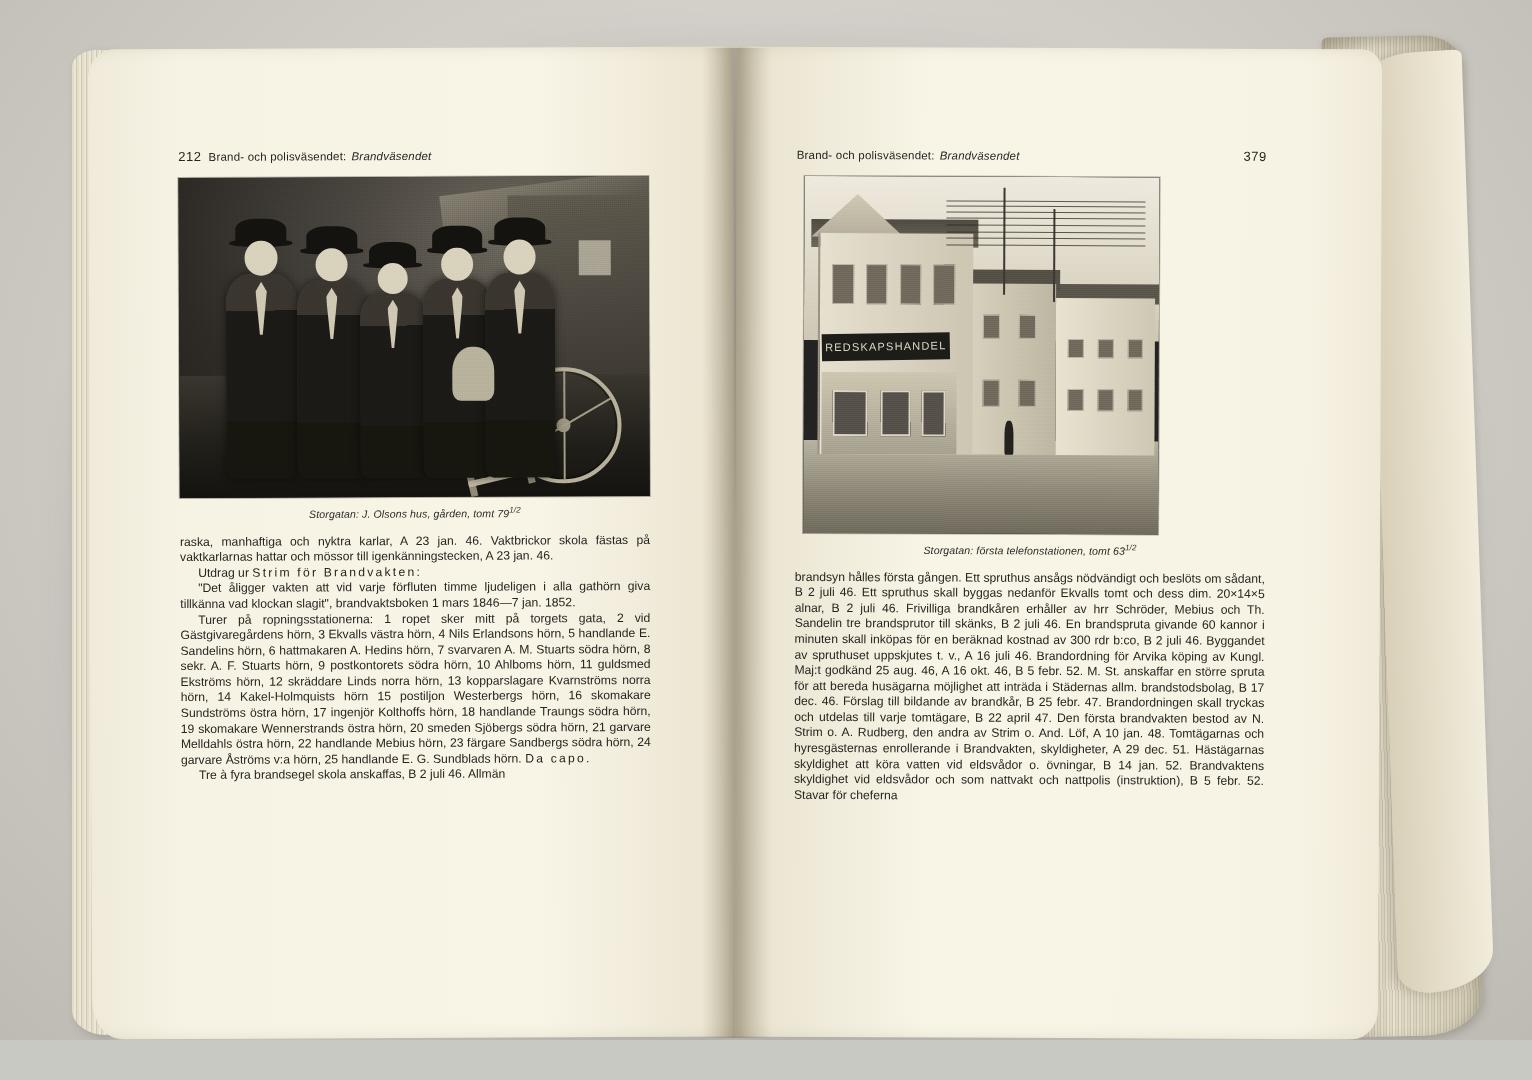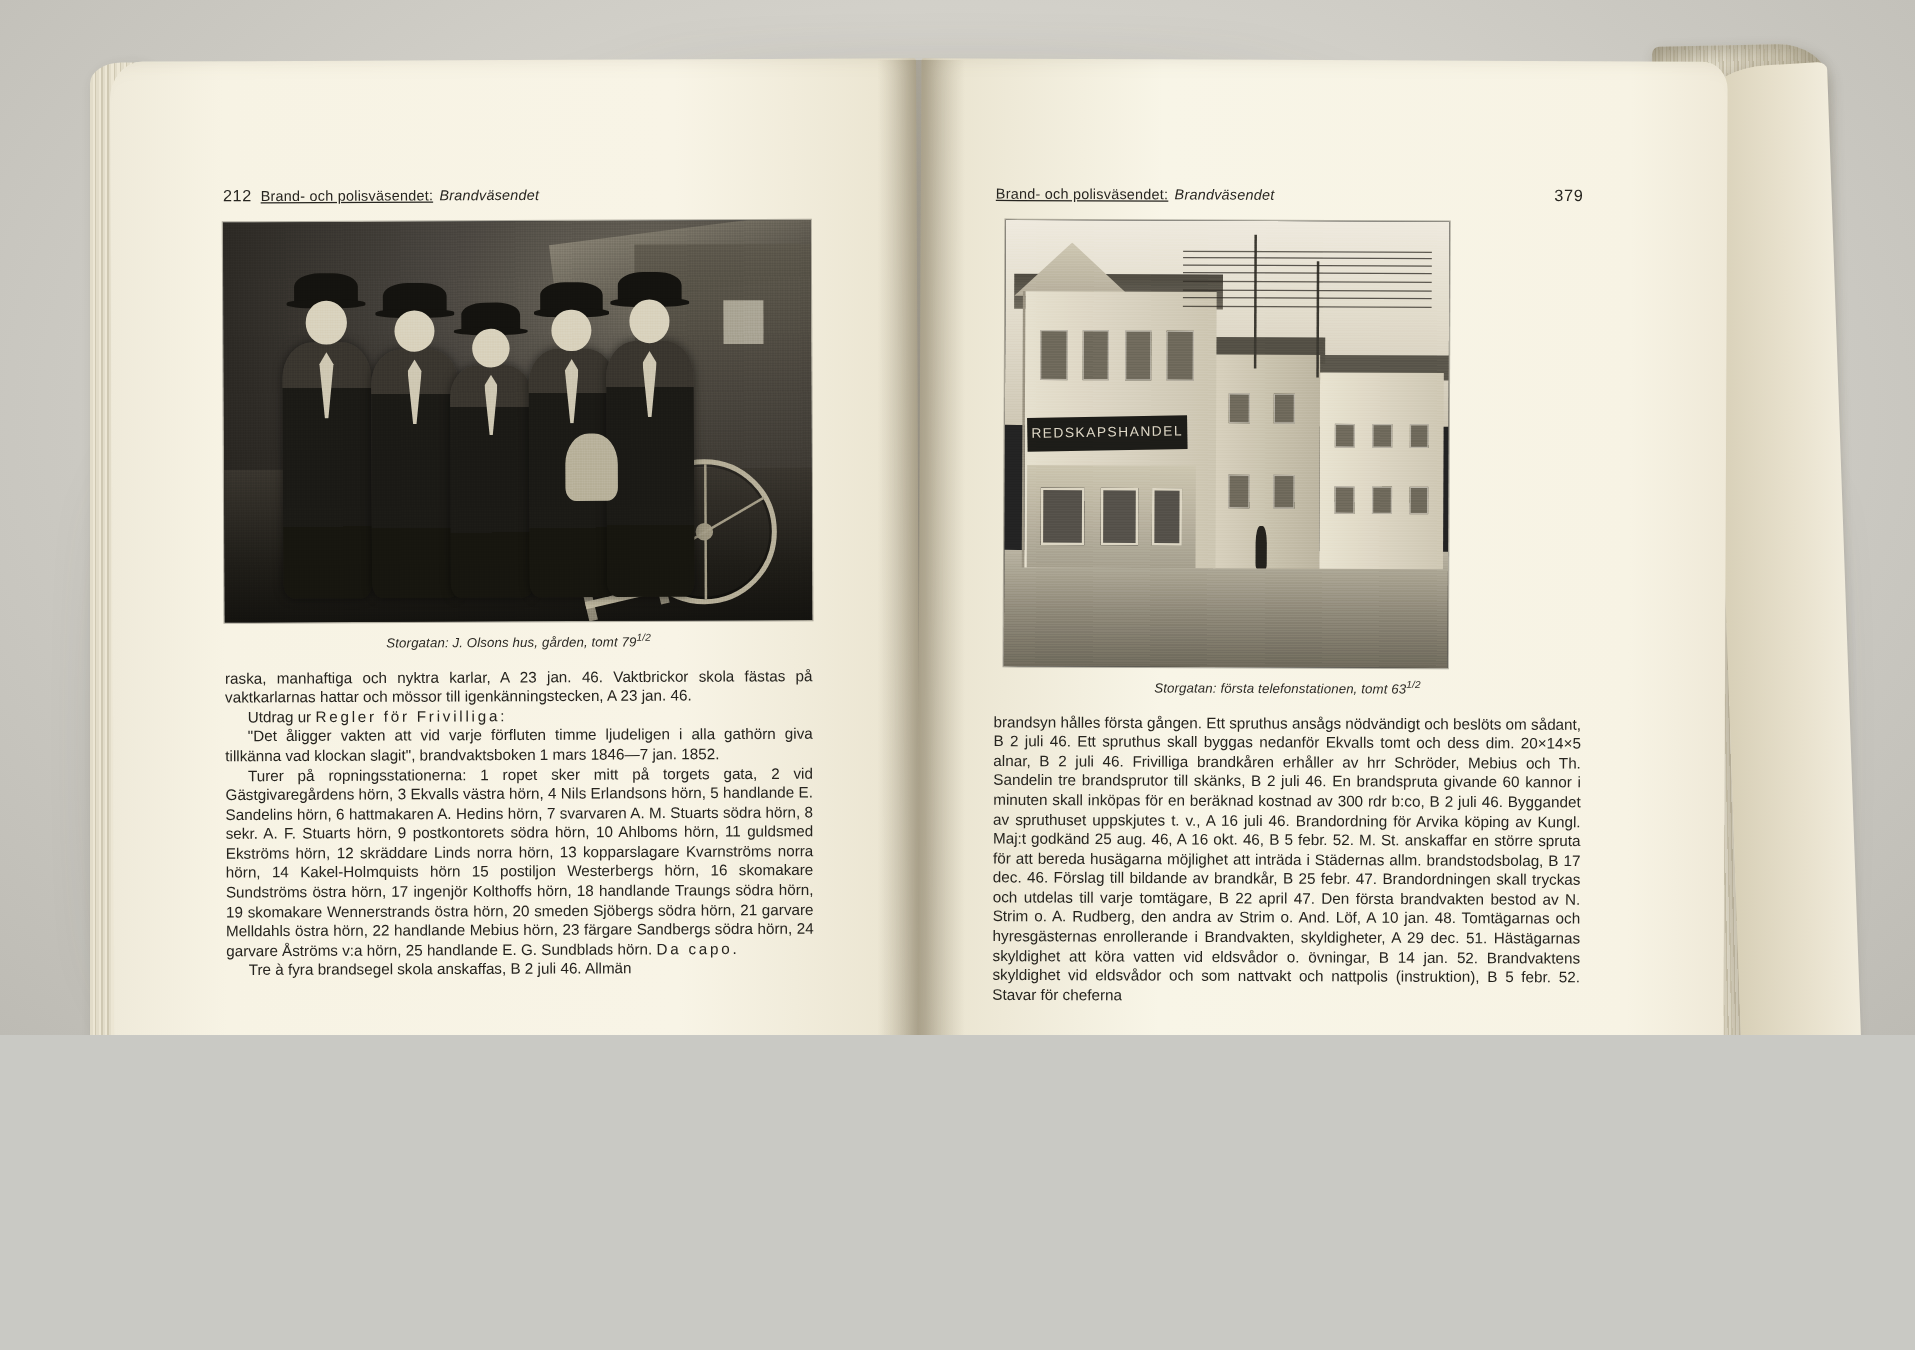--- a/index.html
+++ b/index.html
@@ -11,21 +11,21 @@
     width: 1532px;
     height: 1080px;
     overflow: hidden;
     font-family: "Liberation Sans", sans-serif;
   }
 
   
   #scene {
     position: relative;
     width: 1532px;
-    height: 828px;
+    height: 1040px;
     background:
       radial-gradient(ellipse at 50% 40%, #e3e1da 0%, #cfcdc6 55%, #bdbbb4 100%);
     overflow: hidden;
   }
 
   
   .book-shadow {
     position: absolute;
     left: 60px;
     top: 30px;
@@ -163,21 +163,21 @@
     letter-spacing: 0.2px;
     margin-bottom: 14px;
     display: flex;
     align-items: baseline;
     white-space: nowrap;
   }
   .runhead .folio {
     font-size: 13px;
     letter-spacing: 0.5px;
   }
-  .runhead .title { margin-left: 7px; text-decoration: underline; }
+  .runhead .title { margin-left: 7px; }
   .runhead .subtitle { font-style: italic; margin-left: 5px; }
   .runhead.right { justify-content: space-between; }
   .runhead.right .grp { display: flex; align-items: baseline; }
 
   
   .plate {
     position: relative;
     background: #232323;
     overflow: hidden;
     box-shadow: 0 0 0 1px rgba(40,36,28,0.35);
@@ -467,21 +467,21 @@
             </div>
             <div class="child"></div>
             <div class="ph1-grain"></div>
           </div>
 
           <div class="caption">
             <span>Storgatan: J. Olsons hus, gården, tomt 79</span><span class="sup">1/2</span>
           </div>
 
           <p class="body">raska, manhaftiga och nyktra karlar, A 23 jan. 46.  Vaktbrickor skola fästas på vaktkarlarnas hattar och mössor till igenkänningstecken, A 23 jan. 46.</p>
-          <p class="body indent">Utdrag ur <span class="spaced">Regler för Frivilliga</span>:</p>
+          <p class="body indent">Utdrag ur <span class="spaced">Strim för Brandvakten</span>:</p>
           <p class="body indent quote">"Det åligger vakten att vid varje förfluten timme ljudeligen i alla gathörn giva tillkänna vad klockan slagit", brandvaktsboken 1 mars 1846—7 jan. 1852.</p>
           <p class="body indent">Turer på ropningsstationerna: 1 ropet sker mitt på torgets gata, 2 vid Gästgivaregårdens hörn, 3 Ekvalls västra hörn, 4 Nils Erlandsons hörn, 5 handlande E. Sandelins hörn, 6 hattmakaren A. Hedins hörn, 7 svarvaren A. M. Stuarts södra hörn, 8 sekr. A. F. Stuarts hörn, 9 postkontorets södra hörn, 10 Ahlboms hörn, 11 guldsmed Ekströms hörn, 12 skräddare Linds norra hörn, 13 kopparslagare Kvarnströms norra hörn, 14 Kakel-Holmquists hörn 15 postiljon Westerbergs hörn, 16 skomakare Sundströms östra hörn, 17 ingenjör Kolthoffs hörn, 18 handlande Traungs södra hörn, 19 skomakare Wennerstrands östra hörn, 20 smeden Sjöbergs södra hörn, 21 garvare Melldahls östra hörn, 22 handlande Mebius hörn, 23 färgare Sandbergs södra hörn, 24 garvare Åströms v:a hörn, 25 handlande E. G. Sundblads hörn.  <span class="spaced">Da capo</span>.</p>
           <p class="body indent">Tre à fyra brandsegel skola anskaffas, B 2 juli 46.  Allmän</p>
         </div>
       </div>
 
       <div class="page right">
         <div class="content right-col">
 
           <div class="runhead right">

